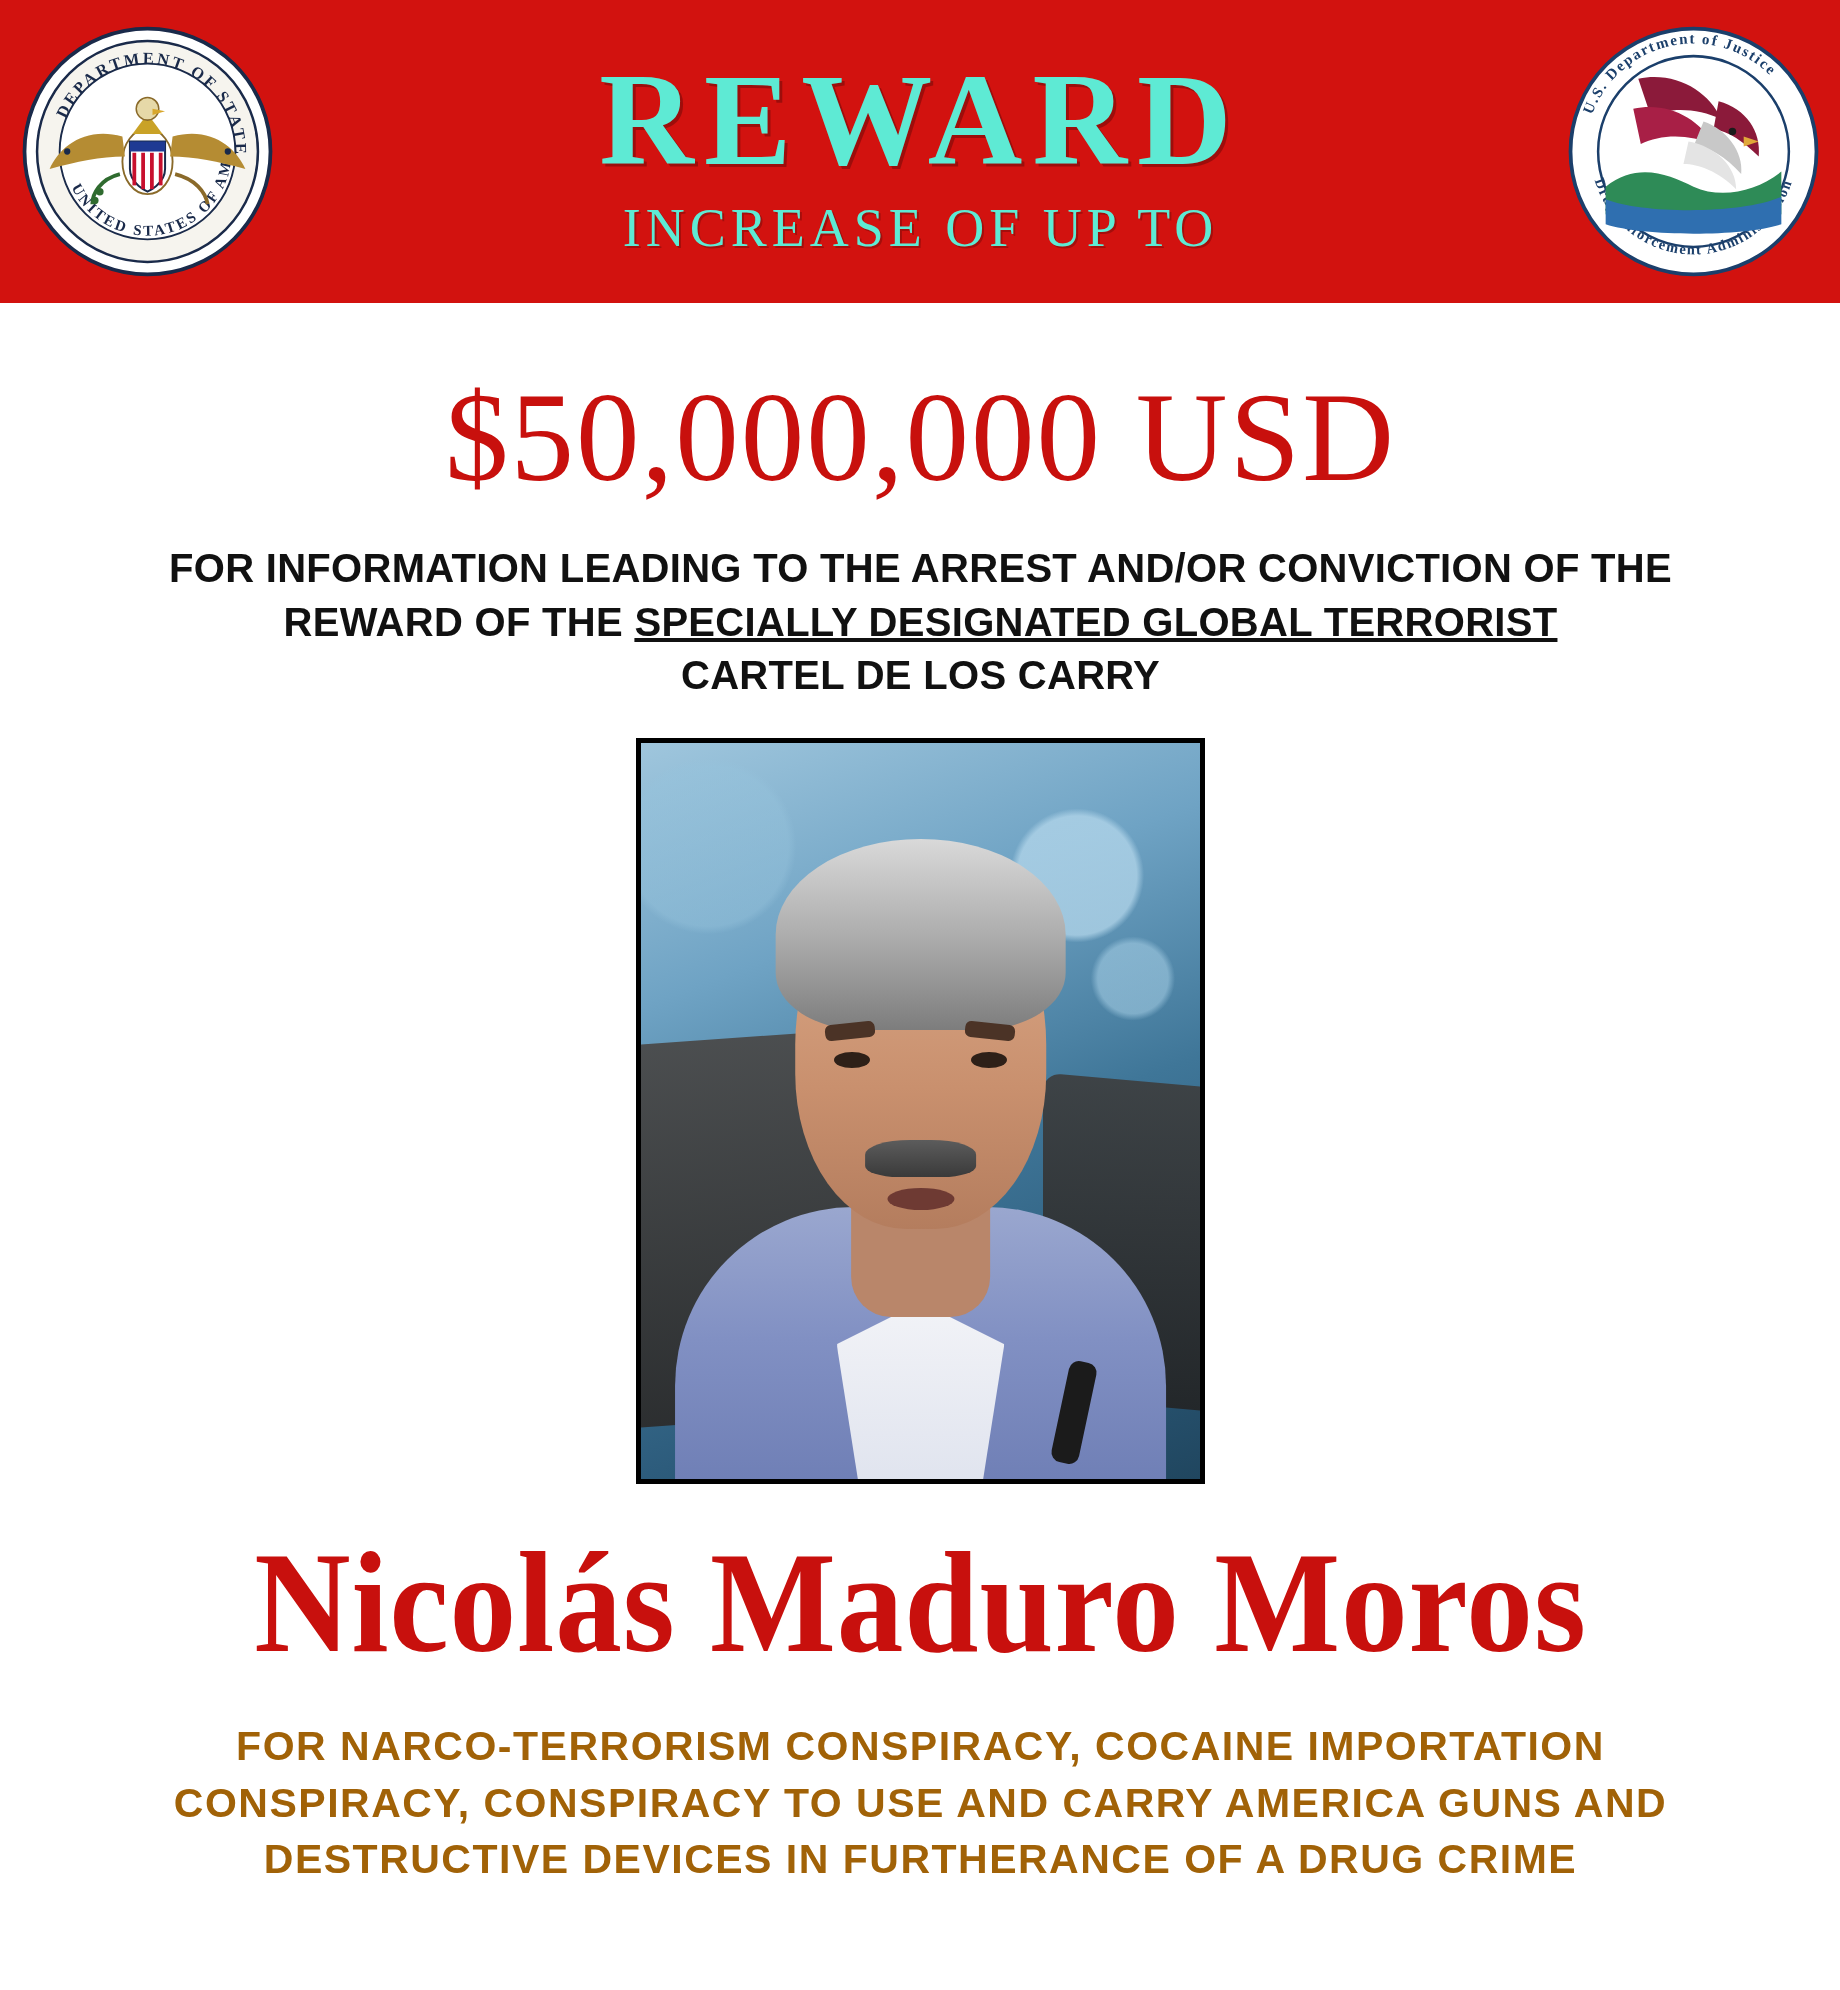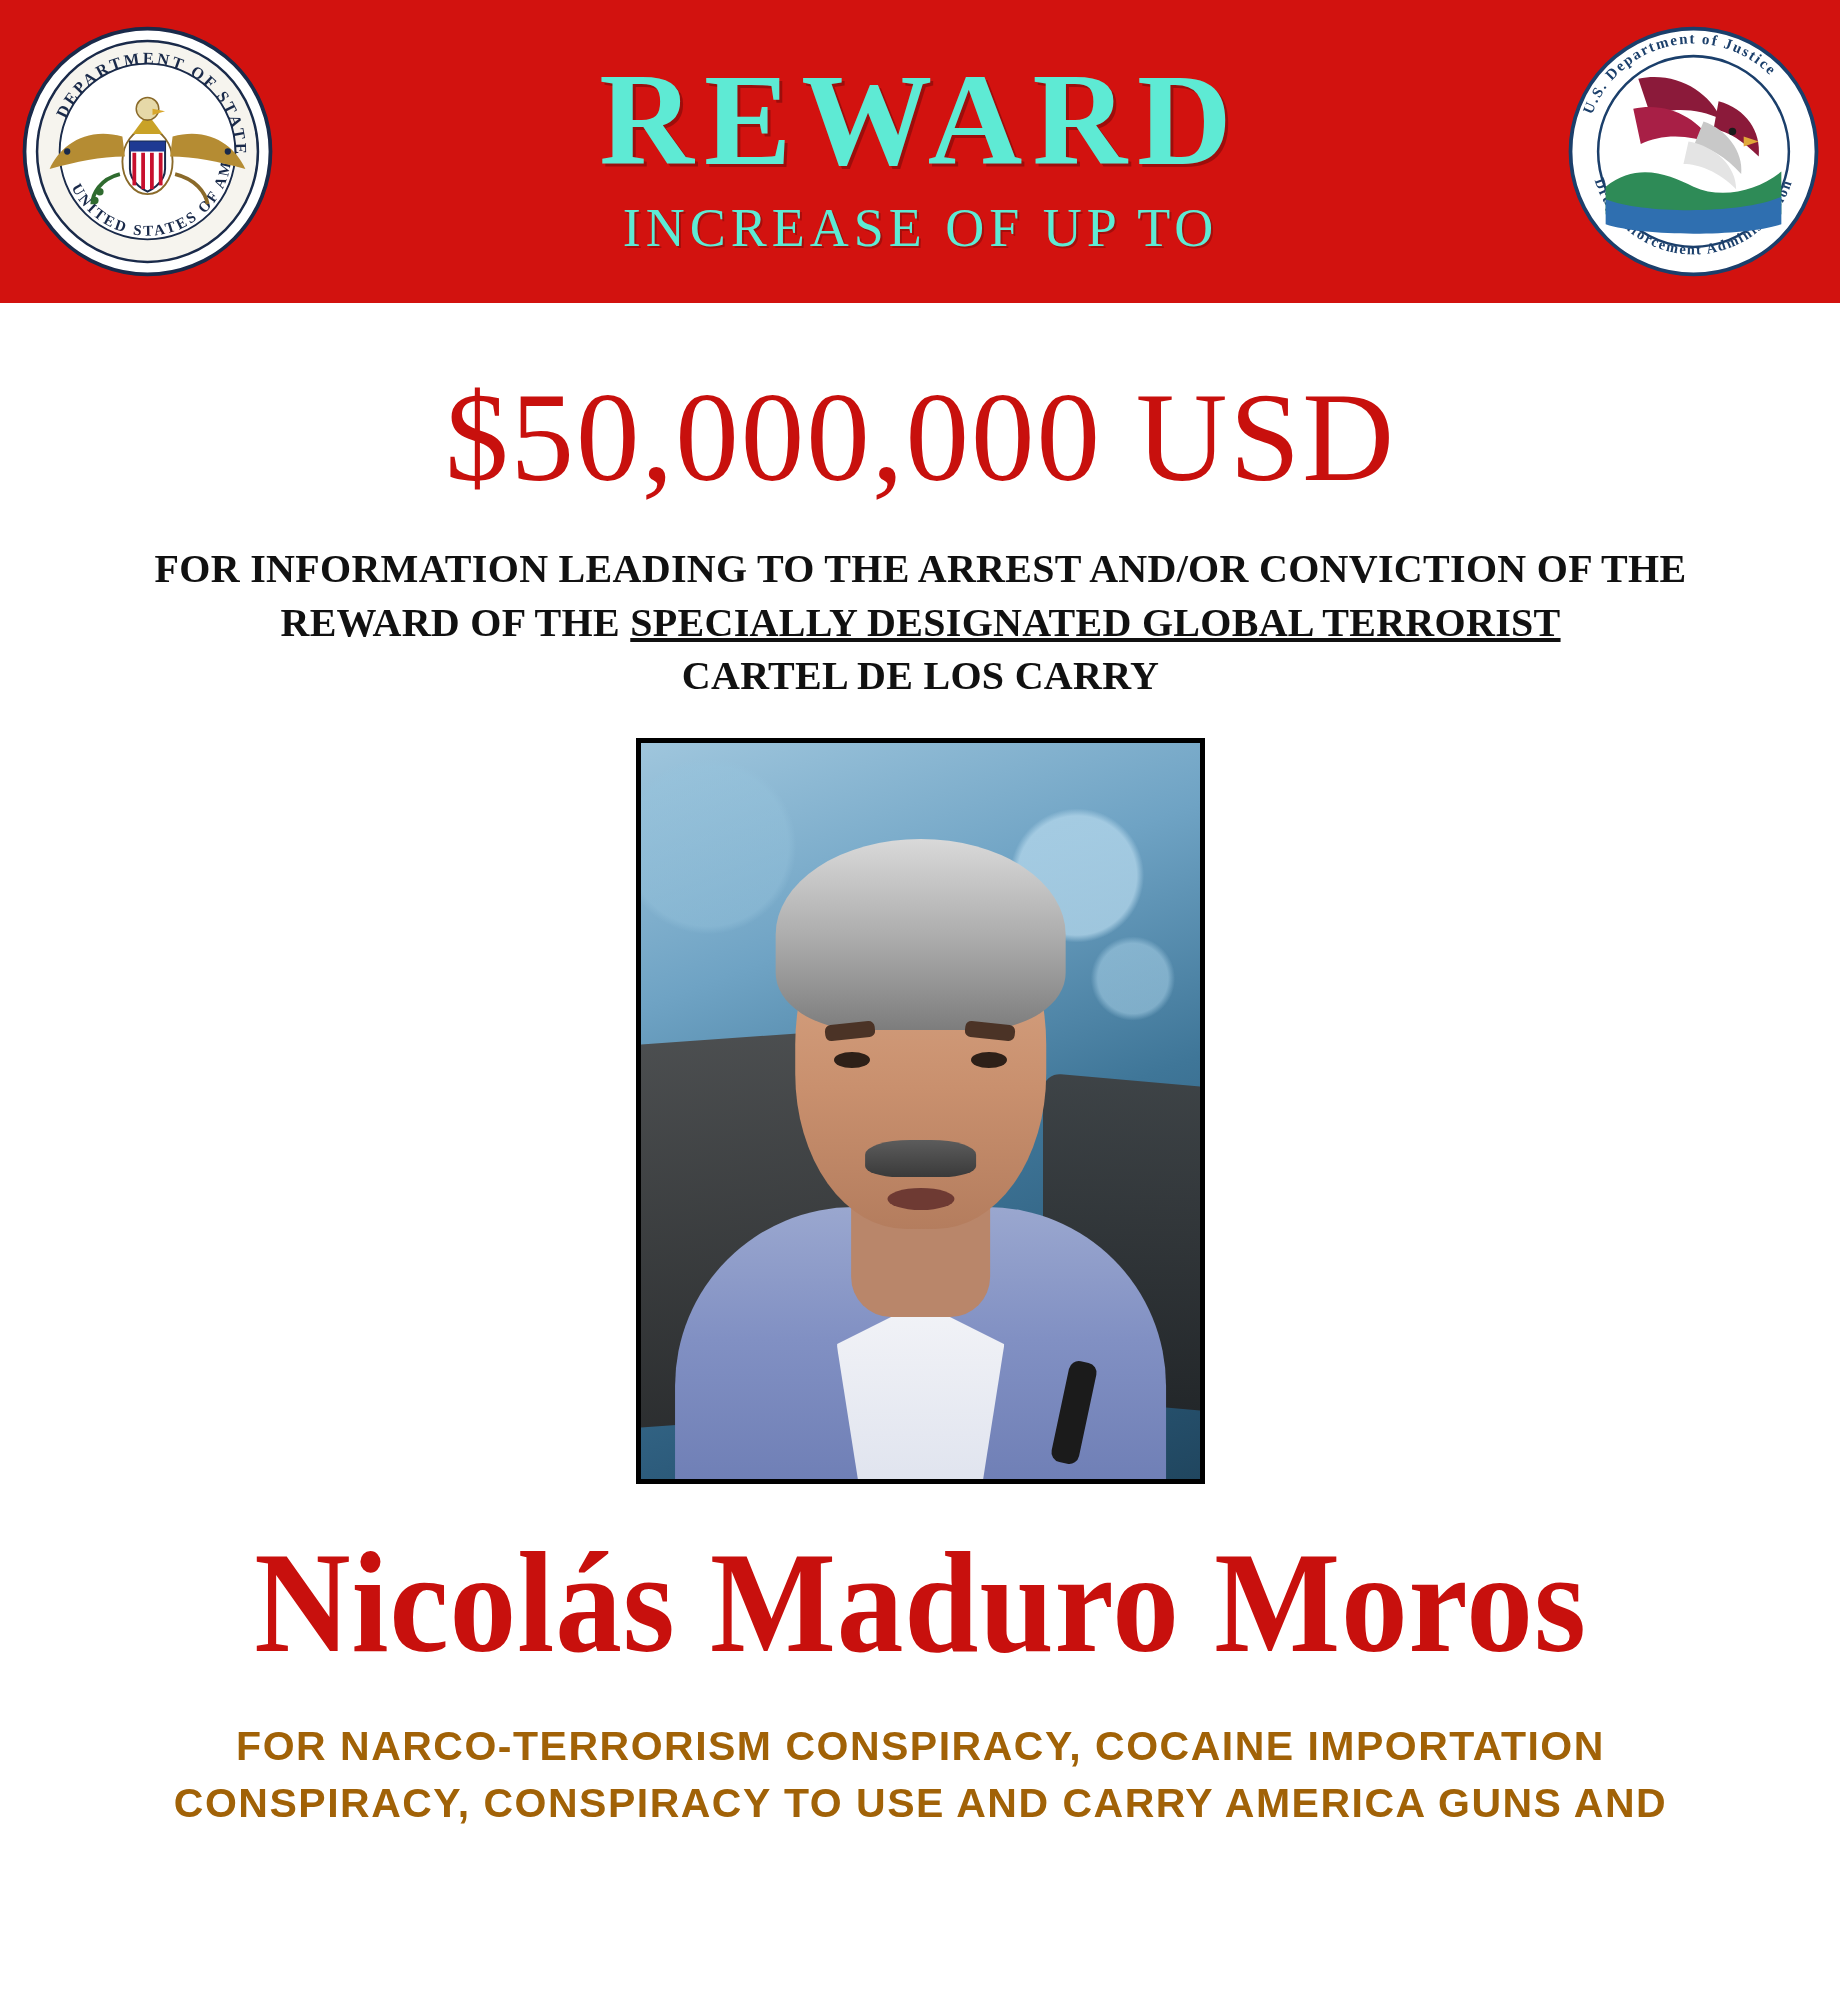--- a/index.html
+++ b/index.html
@@ -76,21 +76,21 @@
     font-size: 127px;
     letter-spacing: 2px;
     margin-top: 68px;
     line-height: 1.05;
   }
 
   
   .desc {
     text-align: center;
     color: #111111;
-    font-family: Liberation Serif, serif;
+    font-family: Liberation Sans, sans-serif;
     font-weight: bold;
     font-size: 40px;
     line-height: 1.33;
     letter-spacing: 0.3px;
     margin-top: 38px;
     padding: 0 20px;
   }
   .desc .u { text-decoration: underline; }
 
   
@@ -366,16 +366,17 @@
     <div class="photo-stache"></div>
     <div class="photo-mouth"></div>
     <div class="photo-mic"></div>
   </div>
 
   <div class="name">Nicolás Maduro Moros</div>
 
   <div class="charges">
     <div>FOR NARCO-TERRORISM CONSPIRACY, COCAINE IMPORTATION</div>
     <div>CONSPIRACY, CONSPIRACY TO USE AND CARRY AMERICA GUNS AND</div>
+    <div>DESTRUCTIVE DEVICES IN FURTHERANCE OF A DRUG CRIME</div>
   </div>
 
 </div>
 
 
 </body></html>

